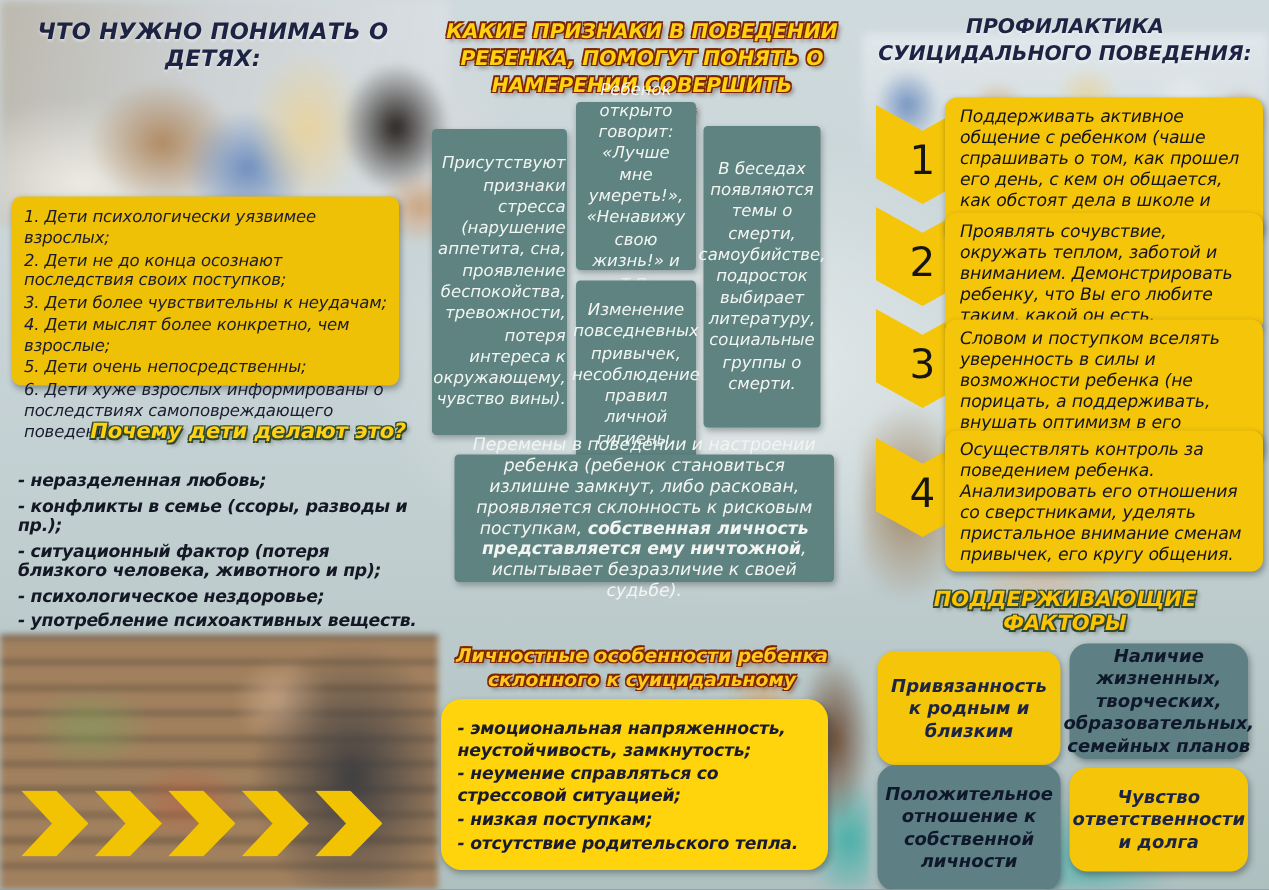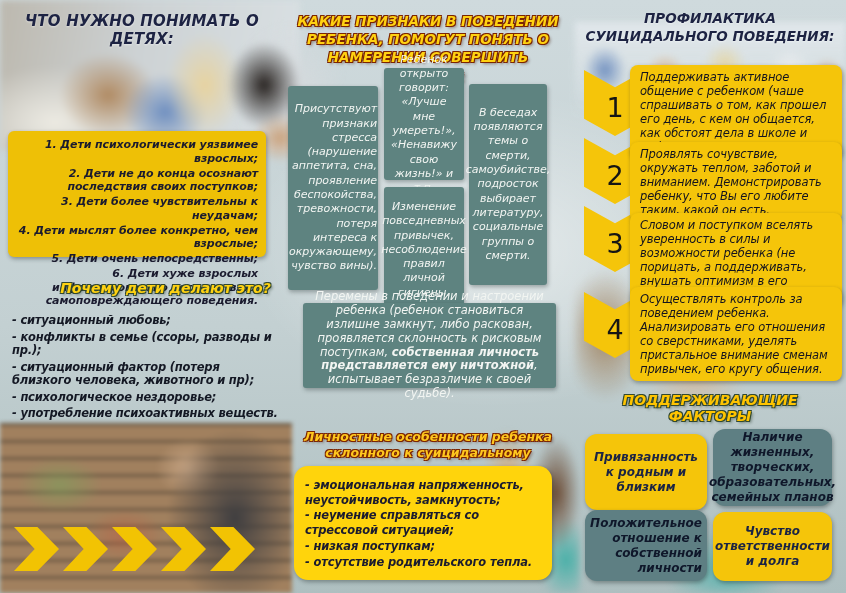--- a/index.html
+++ b/index.html
@@ -54,22 +54,22 @@
   .abs{position:absolute;}
   .title-navy{color:#1d2343;font-weight:bold;font-style:italic;text-align:center;
     text-shadow:0 1px 2px rgba(255,255,255,.5);}
   .title-outline{font-weight:bold;font-style:italic;text-align:center;color:#ffd211;
     text-shadow:-1px -1px 0 #7c2500,1px -1px 0 #7c2500,-1px 1px 0 #7c2500,1px 1px 0 #7c2500,2px 2px 3px rgba(60,20,0,.45);}
   .title-outline.green{text-shadow:-1px -1px 0 #33492f,1px -1px 0 #33492f,-1px 1px 0 #33492f,1px 1px 0 #33492f,2px 2px 3px rgba(20,40,20,.45);}
 
   .left-title{left:6px;top:12px;width:272px;font-size:15px;letter-spacing:.2px;}
   .facts-box{left:8px;top:131px;width:258px;height:126px;background:#eec006;border-radius:6px;
     padding:7px 8px;box-sizing:border-box;box-shadow:1px 2px 4px rgba(30,40,40,.4);}
-  .facts-box p{margin:0 0 1px 0;font-size:11px;line-height:1.25;font-style:italic;font-weight:bold;
-    color:#1b1b2f;letter-spacing:-.1px;text-align:right;}
+  .facts-box p{margin:0 0 1px 0;font-size:11px;line-height:1.25;font-style:italic;font-weight:normal;
+    color:#1b1b2f;letter-spacing:-.1px;}
   .why-title{left:0;top:280px;width:287px;font-size:14px;padding-left:22px;}
   .reasons{left:12px;top:314px;width:266px;}
   .reasons p{margin:0 0 3px 0;font-size:11.5px;line-height:1.18;font-style:italic;font-weight:bold;
     color:#141824;letter-spacing:-.2px;}
   .chevrons{left:14px;top:527px;width:260px;height:46px;display:flex;gap:4px;}
   .chev{width:45px;height:44px;background:#f2c303;
     clip-path:polygon(0 0,52% 0,100% 50%,52% 100%,0 100%,46% 50%);}
 
   .mid-title{left:293px;top:12px;width:270px;font-size:13.5px;line-height:1.35;}
   .teal{position:absolute;background:#5e8380;border-radius:3px;color:#f2f5f2;
@@ -99,21 +99,21 @@
   .step-box p{margin:0;font-size:11.5px;line-height:1.22;font-style:italic;color:#14141e;letter-spacing:-.1px;}
   .factors-title{left:583px;top:392px;width:254px;font-size:14px;color:#ffc400;}
   .factor{position:absolute;border-radius:12px;display:flex;align-items:center;justify-content:center;
     text-align:center;font-style:italic;font-weight:bold;box-sizing:border-box;
     box-shadow:1px 2px 4px rgba(30,40,40,.4);padding:6px 8px;}
   .factor p{margin:0;font-size:12px;line-height:1.25;}
   .factor.yellow{background:#f5c50a;color:#1b2444;}
   .factor.tealmute{background:#5e7f83;color:#0f172a;}
   .f1{left:585px;top:434px;width:122px;height:76px;}
   .f2{left:713px;top:429px;width:119px;height:77px;}
-  .f3{left:585px;top:510px;width:122px;height:71px;text-align:right;}
+  .f3{left:585px;top:510px;width:122px;height:84px;}
   .f4{left:713px;top:512px;width:119px;height:69px;}
 </style>
 </head>
 <body>
 
 <div class="poster">
 
   <div class="ph ph-family"></div>
   <div class="ph ph-hood"></div>
   <div class="ph ph-teens"></div>
@@ -128,21 +128,21 @@
     <p>2. Дети не до конца осознают последствия своих поступков;</p>
     <p>3. Дети более чувствительны к неудачам;</p>
     <p>4. Дети мыслят более конкретно, чем взрослые;</p>
     <p>5. Дети очень непосредственны;</p>
     <p>6. Дети хуже взрослых информированы о последствиях самоповреждающего поведения.</p>
   </div>
 
   <div class="abs title-outline green why-title">Почему дети делают это?</div>
 
   <div class="abs reasons">
-    <p>- ситуационный любовь;</p>
+    <p>- неразделенная любовь;</p>
     <p>- конфликты в семье (ссоры, разводы и пр.);</p>
     <p>- ситуационный фактор (потеря близкого человека, животного и пр);</p>
     <p>- психологическое нездоровье;</p>
     <p>- употребление психоактивных веществ.</p>
   </div>
 
   <div class="abs chevrons">
     <div class="chev"></div>
     <div class="chev"></div>
     <div class="chev"></div>

